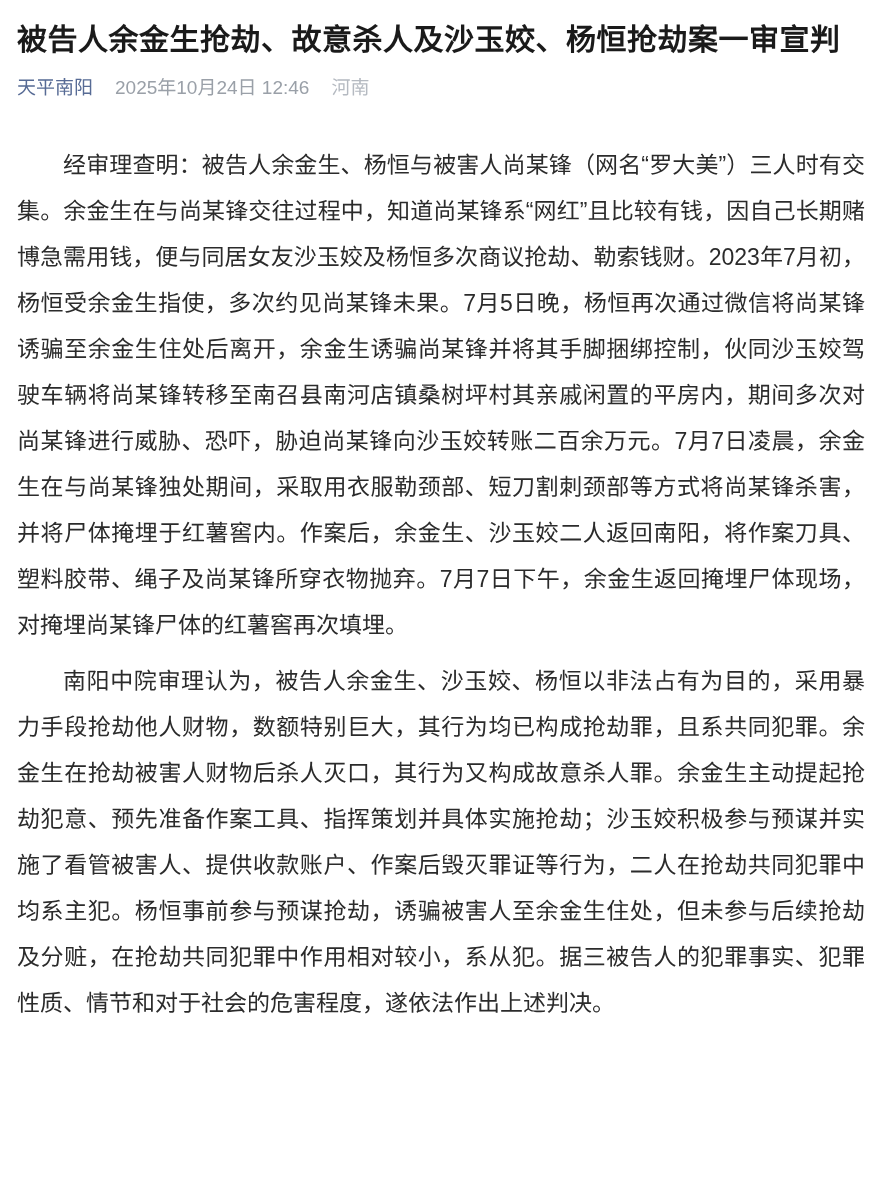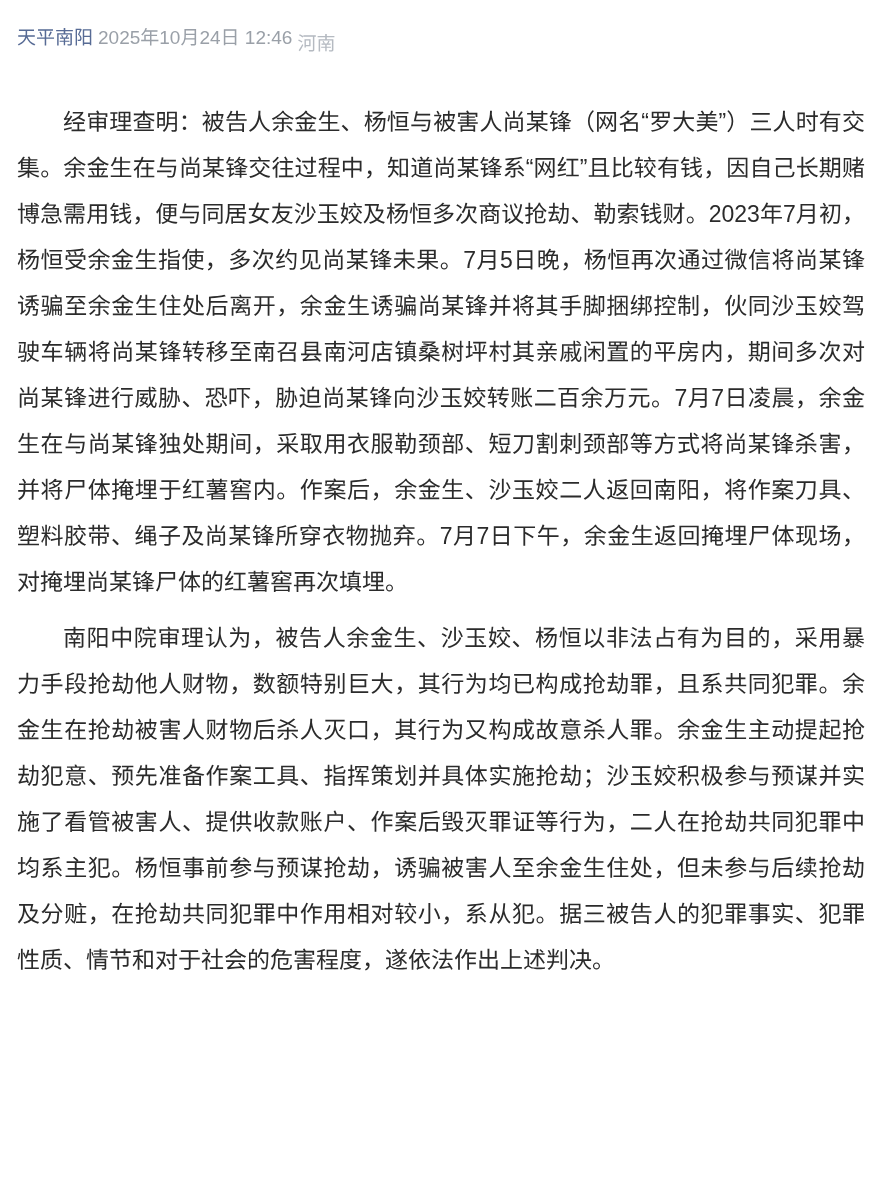--- a/index.html
+++ b/index.html
@@ -27,51 +27,52 @@
   .article-title {
     margin: 0 0 15px 0;
     font-size: 30px;
     font-weight: 700;
     line-height: 1.35;
     color: var(--title-text);
     letter-spacing: 0.5px;
   }
   .meta-row {
     display: flex;
-    align-items: center;
-    gap: 5px;
+    align-items: flex-start;
+    gap: 22px;
     font-size: 19px;
     line-height: 1.3;
     margin-bottom: 42px;
   }
   .source-link {
     color: var(--source-link);
     cursor: pointer;
     text-decoration: none;
   }
   .publish-datetime { color: var(--meta-text); }
-  .publish-location { color: var(--location-text); margin-top: 12px; }
+  .publish-location { color: var(--location-text); }
   .article-body { margin: 0; }
   .para {
     margin: 0 0 10px 0;
     font-size: 23px;
     line-height: 46px;
     color: var(--body-text);
     text-align: justify;
     text-justify: inter-ideograph;
     text-indent: 2em;
     word-break: break-all;
   }
   .para:last-child { margin-bottom: 0; }
 </style>
 </head>
 <body>
 
 <div class="page">
 
+  <h1 class="article-title">被告人余金生抢劫、故意杀人及沙玉姣、杨恒抢劫案一审宣判</h1>
 
   <div class="meta-row">
     <a class="source-link">天平南阳</a>
     <span class="publish-datetime">2025年10月24日 12:46</span>
     <span class="publish-location">河南</span>
   </div>
 
   <div class="article-body">
     <p class="para">经审理查明：被告人余金生、杨恒与被害人尚某锋（网名“罗大美”）三人时有交集。余金生在与尚某锋交往过程中，知道尚某锋系“网红”且比较有钱，因自己长期赌博急需用钱，便与同居女友沙玉姣及杨恒多次商议抢劫、勒索钱财。2023年7月初，杨恒受余金生指使，多次约见尚某锋未果。7月5日晚，杨恒再次通过微信将尚某锋诱骗至余金生住处后离开，余金生诱骗尚某锋并将其手脚捆绑控制，伙同沙玉姣驾驶车辆将尚某锋转移至南召县南河店镇桑树坪村其亲戚闲置的平房内，期间多次对尚某锋进行威胁、恐吓，胁迫尚某锋向沙玉姣转账二百余万元。7月7日凌晨，余金生在与尚某锋独处期间，采取用衣服勒颈部、短刀割刺颈部等方式将尚某锋杀害，并将尸体掩埋于红薯窖内。作案后，余金生、沙玉姣二人返回南阳，将作案刀具、塑料胶带、绳子及尚某锋所穿衣物抛弃。7月7日下午，余金生返回掩埋尸体现场，对掩埋尚某锋尸体的红薯窖再次填埋。</p>
     <p class="para">南阳中院审理认为，被告人余金生、沙玉姣、杨恒以非法占有为目的，采用暴力手段抢劫他人财物，数额特别巨大，其行为均已构成抢劫罪，且系共同犯罪。余金生在抢劫被害人财物后杀人灭口，其行为又构成故意杀人罪。余金生主动提起抢劫犯意、预先准备作案工具、指挥策划并具体实施抢劫；沙玉姣积极参与预谋并实施了看管被害人、提供收款账户、作案后毁灭罪证等行为，二人在抢劫共同犯罪中均系主犯。杨恒事前参与预谋抢劫，诱骗被害人至余金生住处，但未参与后续抢劫及分赃，在抢劫共同犯罪中作用相对较小，系从犯。据三被告人的犯罪事实、犯罪性质、情节和对于社会的危害程度，遂依法作出上述判决。</p>

